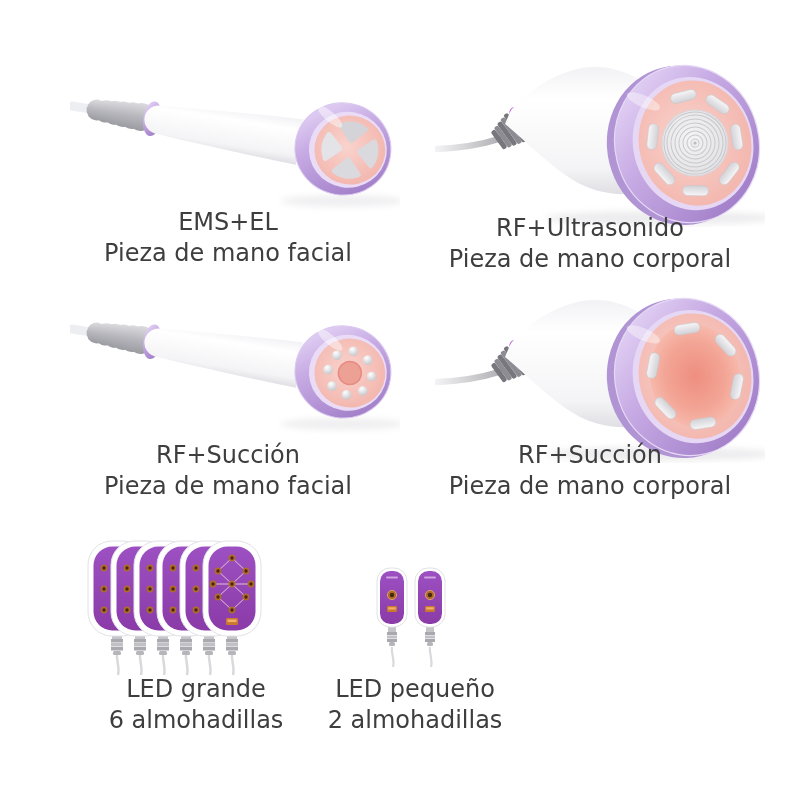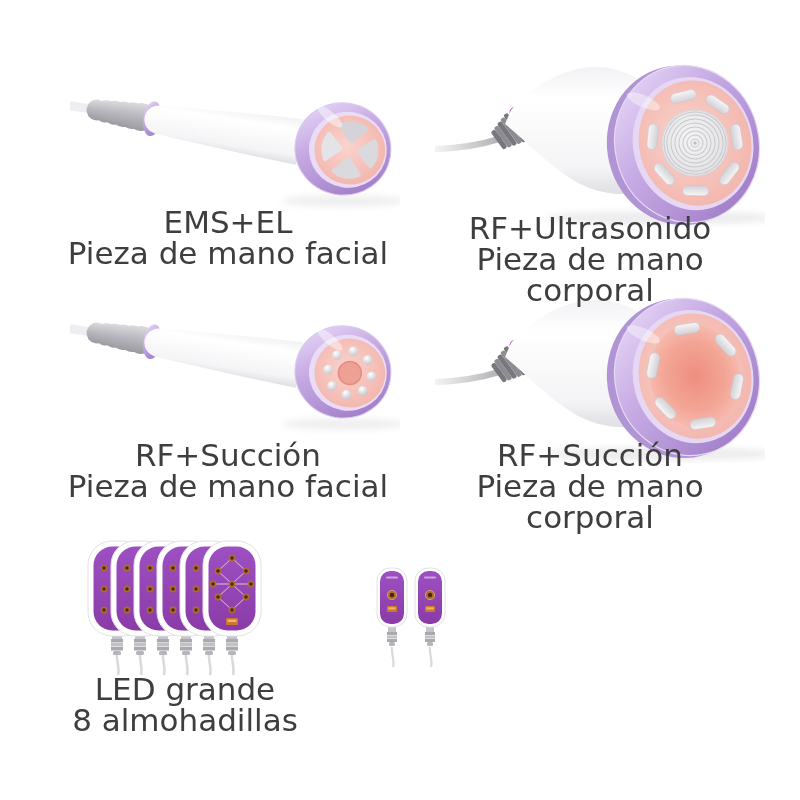--- a/index.html
+++ b/index.html
@@ -1,19 +1,19 @@
 <!DOCTYPE html>
 <html><head>
 <meta charset="utf-8">
 <style>
   html,body{margin:0;padding:0;background:#ffffff;}
   #stage{position:relative;width:800px;height:800px;background:#ffffff;overflow:hidden;
          font-family:"DejaVu Sans","Liberation Sans",sans-serif;}
   .art{position:absolute;}
-  .caption{position:absolute;text-align:center;color:#3e3e3e;font-size:31px;line-height:31px;}
+  .caption{position:absolute;text-align:center;color:#3e3e3e;font-size:24px;line-height:31px;}
   .caption span{display:block;}
   svg{display:block;}
 </style>
 </head>
 <body>
 
 <div id="stage">
 
   <svg width="0" height="0" style="position:absolute" aria-hidden="true">
     <defs>
@@ -449,18 +449,22 @@
     <span>Pieza de mano corporal</span>
   </div>
   <div class="caption" style="left:60px;top:440px;width:336px">
     <span>RF+Succión</span>
     <span>Pieza de mano facial</span>
   </div>
   <div class="caption" style="left:420px;top:440px;width:340px">
     <span>RF+Succión</span>
     <span>Pieza de mano corporal</span>
   </div>
-  <div class="caption" style="left:63px;top:674px;width:244px">
+  <div class="caption" style="left:74px;top:674px;width:244px">
     <span>LED grande</span>
-    <span>8 almohadillas</span>
+    <span>6 almohadillas</span>
+  </div>
+  <div class="caption" style="left:293px;top:674px;width:244px">
+    <span>LED pequeño</span>
+    <span>2 almohadillas</span>
   </div>
 
 </div>
 
 </body></html>

